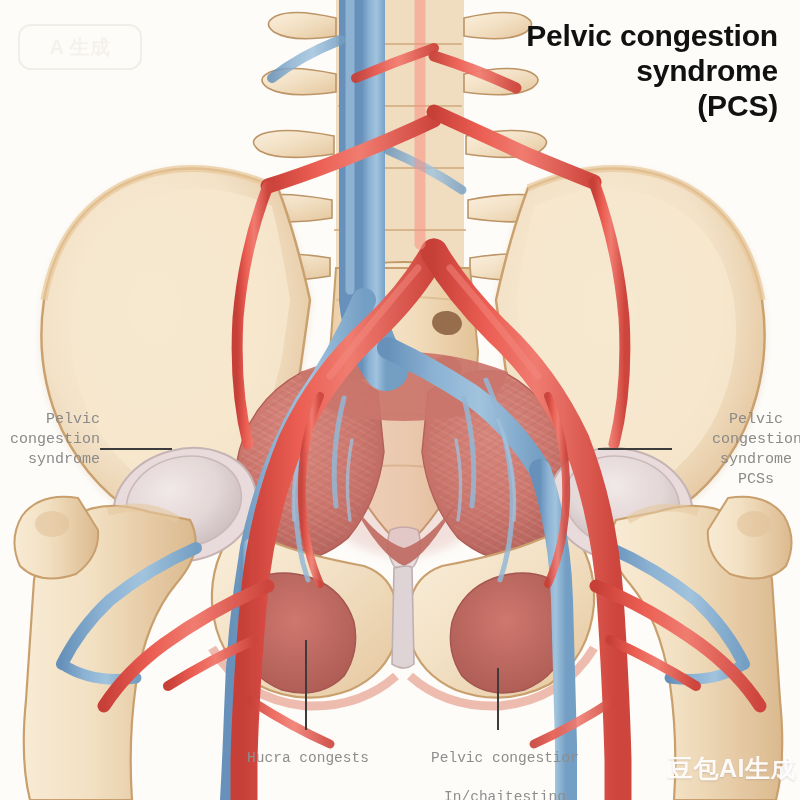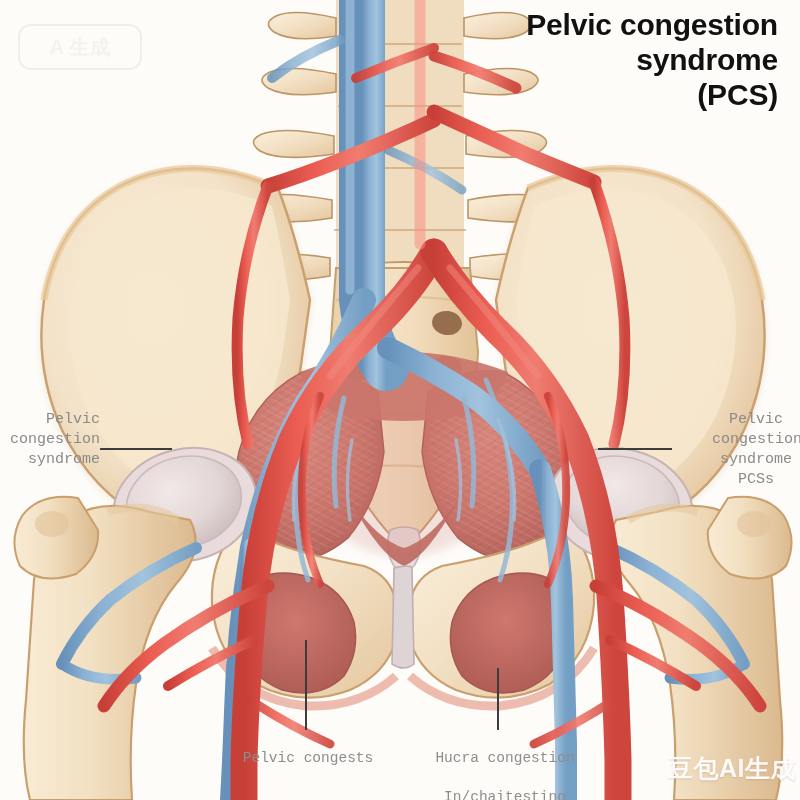--- a/index.html
+++ b/index.html
@@ -15,21 +15,21 @@
     overflow: hidden;
     background: #fdfcfa;
     font-family: "Liberation Sans", sans-serif;
   }
   #art { position: absolute; left: 0; top: 0; width: 800px; height: 800px; }
 
   
   .title {
     position: absolute;
     right: 22px;
-    top: 7px;
+    top: 18px;
     width: 330px;
     text-align: right;
     font-family: "Liberation Sans", sans-serif;
     font-size: 30px;
     font-weight: bold;
     line-height: 1.17;
     color: #111111;
     letter-spacing: -0.2px;
     white-space: pre-line;
   }
@@ -433,29 +433,29 @@
   <div class="label label-left">Pelvic
 congestion
 syndrome</div>
 
   <div class="label label-right">Pelvic
 congestion
 syndrome
 PCSs</div>
 
   <div class="label label-bottom-left">
-    <div>Pelvic congests</div>
+    <div>Hucra congests</div>
     <div>
       
       
     </div>
   </div>
 
   <div class="label label-bottom-right">
-    <div>Hucra congestion</div>
+    <div>Pelvic congestior</div>
     <div>In/chaitesting</div>
   </div>
 
   <div class="wm-top">
     <span>A</span>
     <span>生成</span>
   </div>
 
   <div class="wm-bottom">豆包AI生成</div>
 

